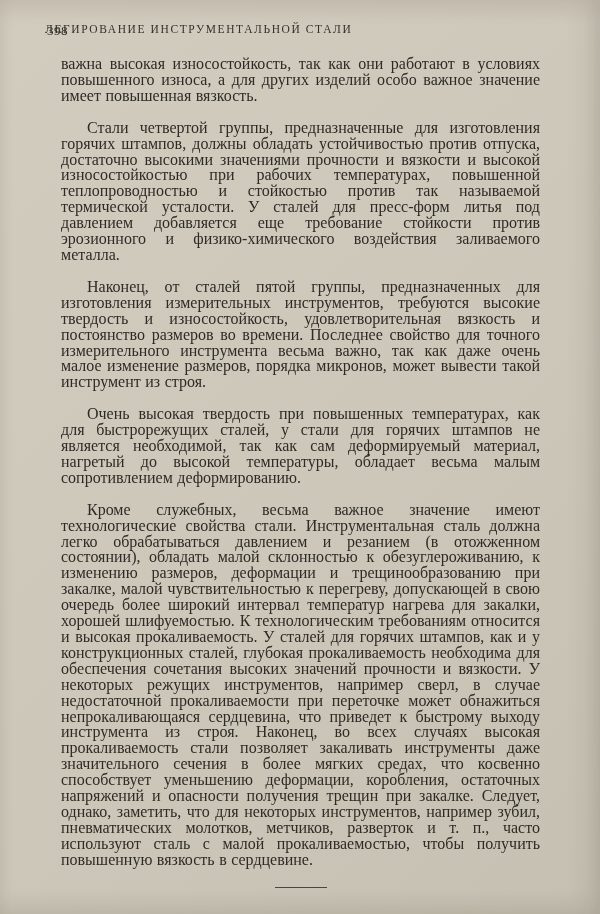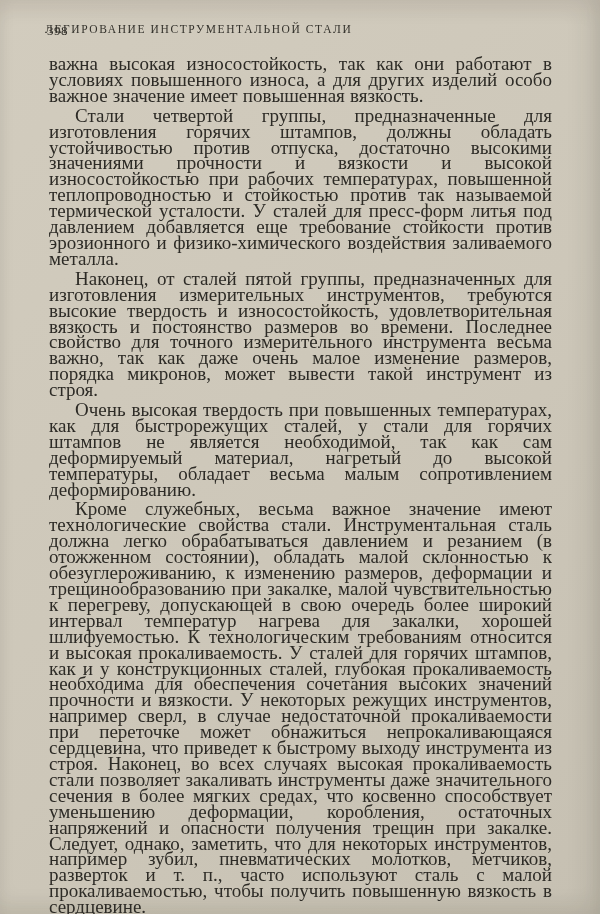--- a/index.html
+++ b/index.html
@@ -37,22 +37,22 @@
     font-size: 13px;
     letter-spacing: 0.5px;
   }
   .running-title {
     font-size: 11.5px;
     letter-spacing: 1.6px;
     padding-top: 1px;
     color: #33312b;
   }
   .body-text p {
-    margin: 4px;
-    font-size: 19px;
+    margin: 16px;
+    font-size: 16px;
     line-height: 15.9px;
     text-align: justify;
     text-indent: 26px;
     word-spacing: 0.5px;
   }
   .body-text p.no-indent {
     text-indent: 0;
   }
   .section-divider {
     width: 52px;

